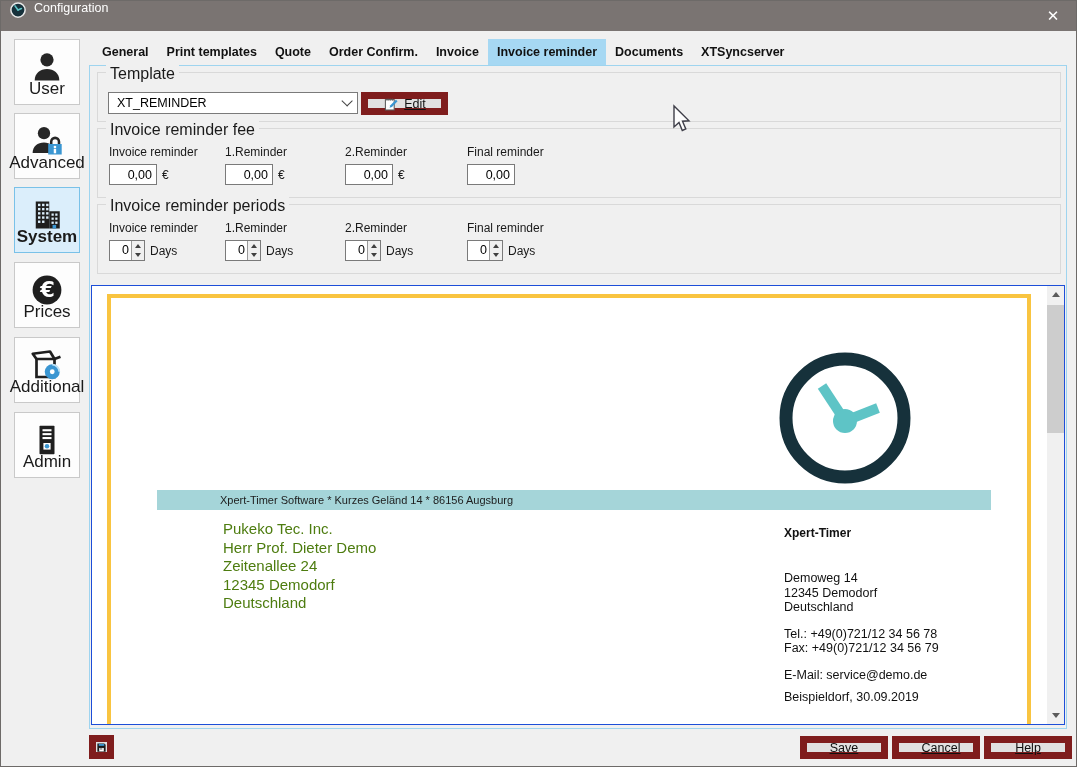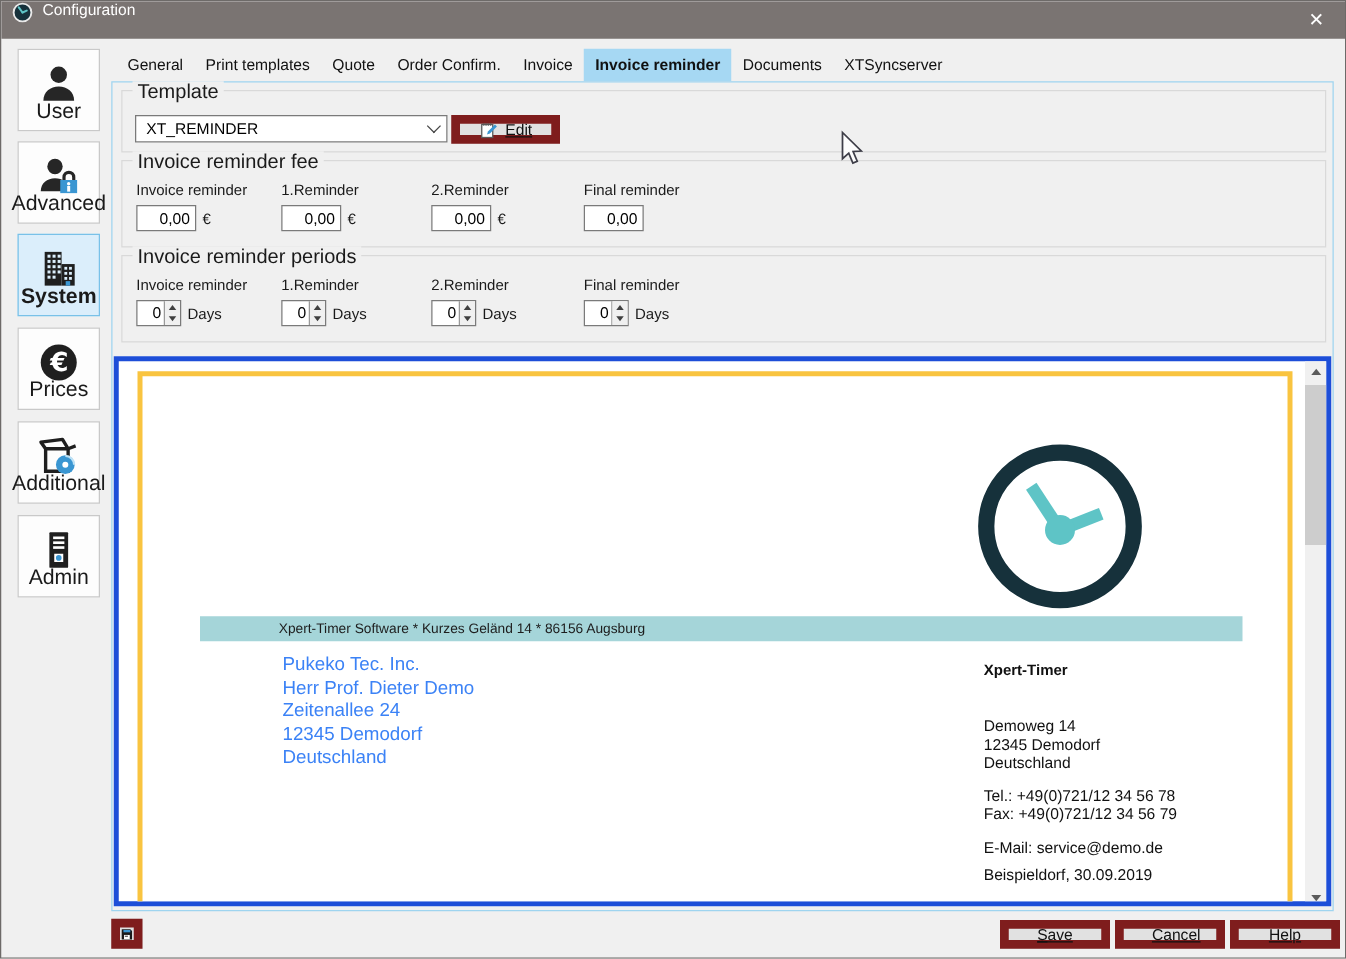--- a/index.html
+++ b/index.html
@@ -22,21 +22,21 @@
               border:1px solid #c9c9c9; display:flex; flex-direction:column;
               align-items:center; justify-content:flex-end; padding-bottom:5px; }
   .side-btn .s-icon { position:absolute; top:9px; left:50%; transform:translateX(-50%);
                       width:36px; height:36px; }
   .side-btn .s-label { font-size:17px; color:#1a1a1a; }
   .side-btn.selected { background:#dbeefb; border-color:#79c1e8; }
   .side-btn.selected .s-label { font-weight:bold; }
 
   
   .tabbar { position:absolute; left:92px; top:38px; height:26px; display:flex; }
-  .tab { padding:0 9px; display:flex; align-items:center; font-size:12.5px; color:#111; }
+  .tab { padding:0 9px; display:flex; align-items:center; font-size:12.5px; color:#111;font-weight:bold; }
   .tab.selected { background:#a6d8f3; font-weight:bold; }
 
   
   .content-panel { position:absolute; left:88px; top:64px; width:978px; height:664px;
                    border:1px solid #9ed4ef; background:#f0f0f0; }
 
   .groupbox { position:absolute; left:7px; width:964px; border:1px solid #d9d9d9;
               background:#f0f0f0; }
   .groupbox .g-title { position:absolute; top:-8px; left:8px; background:#f0f0f0;
                        padding:0 4px; font-size:16px; color:#1a1a1a; }
@@ -63,28 +63,28 @@
   .spin .val { flex:1; text-align:right; font-size:12.5px; line-height:19px; padding-right:2px; }
   .spin .arrows { width:13px; display:flex; flex-direction:column; border-left:1px solid #9a9a9a; }
   .spin .up,.spin .dn { flex:1; background:#f0f0f0; display:flex; align-items:center; justify-content:center; }
   .spin .up::after { content:""; border-left:3px solid transparent; border-right:3px solid transparent;
                      border-bottom:4px solid #404040; }
   .spin .dn::after { content:""; border-left:3px solid transparent; border-right:3px solid transparent;
                      border-top:4px solid #404040; }
 
   
   .preview { position:absolute; left:1px; top:219px; width:974px; height:440px;
-             border:4px solid #1d4ed8; background:#ffffff; overflow:hidden; }
+             border:1px solid #1d4ed8; background:#ffffff; overflow:hidden; }
   .doc { position:absolute; left:15px; top:8px; width:924px; height:440px;
          border:4px solid #f9c440; background:#fff; }
   .doc-strip { position:absolute; left:46px; top:192px; width:834px; height:20px;
                background:#a5d5d9; display:flex; align-items:center; }
   .doc-strip span { font-size:11px; color:#1d1d1d; padding-left:63px; }
   .doc-logo { position:absolute; left:664px; top:50px; width:140px; height:140px; }
-  .recipient { position:absolute; left:112px; top:222px; font-size:15px; color:#3b82f6;
+  .recipient { position:absolute; left:112px; top:222px; font-size:15px; color:#4d7c0f;
                line-height:18.5px; }
   .sender { position:absolute; left:673px; top:228px; color:#111; }
   .sender .s-name { font-size:12px; font-weight:bold; margin-bottom:31px; }
   .sender .s-line { font-size:12.5px; line-height:14.5px; }
   .sender .gap { height:12px; }
 
   
   .vscroll { position:absolute; right:0; top:0; width:17px; height:438px; background:#f0f0f0; }
   .vs-btn { position:absolute; left:0; width:17px; height:17px; display:flex;
             align-items:center; justify-content:center; }

